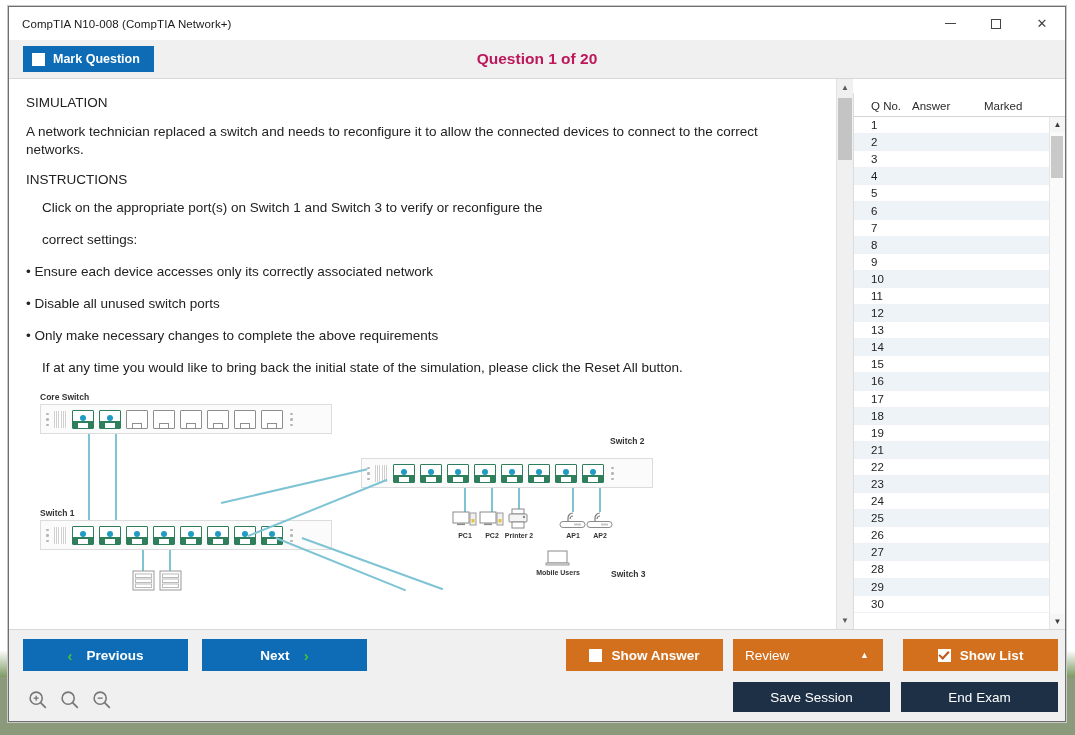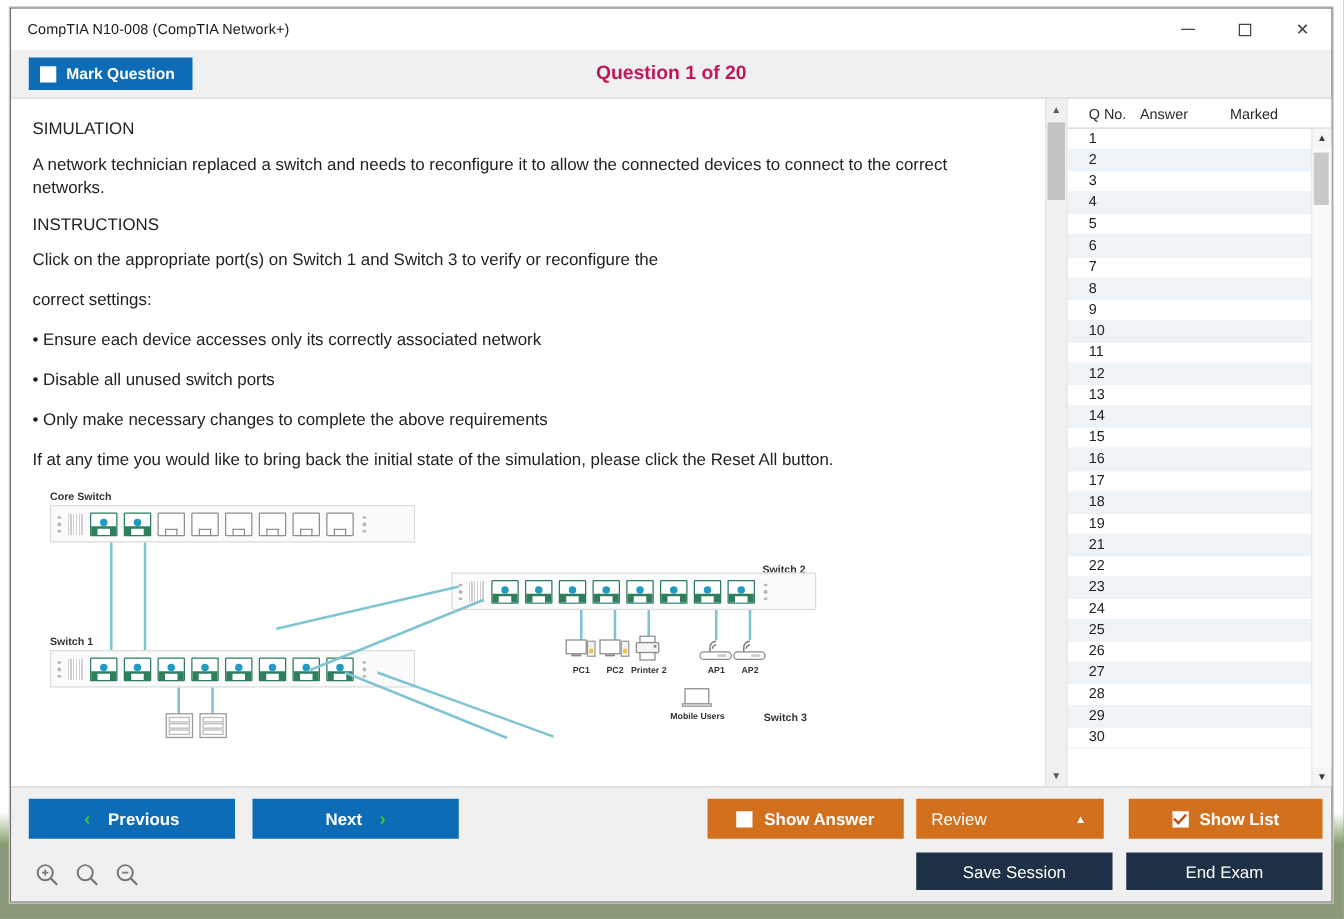--- a/index.html
+++ b/index.html
@@ -63,38 +63,38 @@
   
   .body-split { flex: 1 1 auto; display: flex; min-height: 0; background:#fff; }
 
   .content-pane {
     flex: 1 1 auto; position: relative; overflow: hidden; background: #fff;
   }
   .content-inner { padding: 16px 18px 0 17px; }
 
   .q-head { font-size: 13.5px; color: #222; margin-bottom: 13px; }
   .q-para { font-size: 13.5px; color: #222; line-height: 1.35; margin-bottom: 13px; max-width: 800px;}
-  .q-line { font-size: 13.5px; color: #222; margin-bottom: 17px; }
+  .q-line { font-size: 13.5px; color: #222; margin-bottom: 17px; margin-left: 16px; }
   .q-bullet { font-size: 13.5px; color: #222; margin-bottom: 17px; }
 
   
   .vscroll {
     flex: 0 0 17px; width: 17px; background: #f0f0f0;
     border-left: 1px solid #e2e2e2;
     display: flex; flex-direction: column; align-items: center; position: relative;
   }
   .vs-arrow { width: 17px; height: 17px; display:flex; align-items:center; justify-content:center;
               color: #5a5a5a; font-size: 8px; }
   .vs-track { flex: 1 1 auto; width: 17px; position: relative; }
   .vs-thumb { position: absolute; top: 2px; left: 1px; width: 14px; height: 62px; background: #c4c4c4; }
 
   
   .list-pane {
     flex: 0 0 212px; background: #fff; border-left: 1px solid #dcdcdc;
-    display: flex; flex-direction: column; min-height: 0;
+    display: flex; flex-direction: column; min-height: 0; margin-top: 14px;
   }
   .list-head {
     flex: 0 0 24px; display: flex; align-items: center; font-size: 11.5px; color: #2b2b2b;
     border-bottom: 1px solid #d5d5d5; padding-top: 2px;
   }
   .lh-q { width: 58px; padding-left: 17px; }
   .lh-a { width: 72px; }
   .lh-m { flex: 1 1 auto; text-align: left; }
   .list-scrollwrap { flex: 1 1 auto; display: flex; min-height: 0; }
   .list-rows { flex: 1 1 auto; overflow: hidden; }
@@ -272,21 +272,21 @@
                     <span class="pdot"></span>
                   </div>
                 </div>
             <div class="dots" style="margin-left:5px">
                   <i></i>
                   <i></i>
                   <i></i>
                 </div>
           </div>
 
-          <div class="sw-label" style="left:584px;top:58px">Switch 2</div>
+          <div class="sw-label" style="left:584px;top:44px">Switch 2</div>
           <div class="switch" id="switch2" style="left:335px;top:66px;width:292px;">
             <div class="dots">
                   <i></i>
                   <i></i>
                   <i></i>
                 </div>
             <div class="vbars"></div>
             <div class="ports" id="s2-ports">
                   <div class="port active">
                     <span class="pdot"></span>

